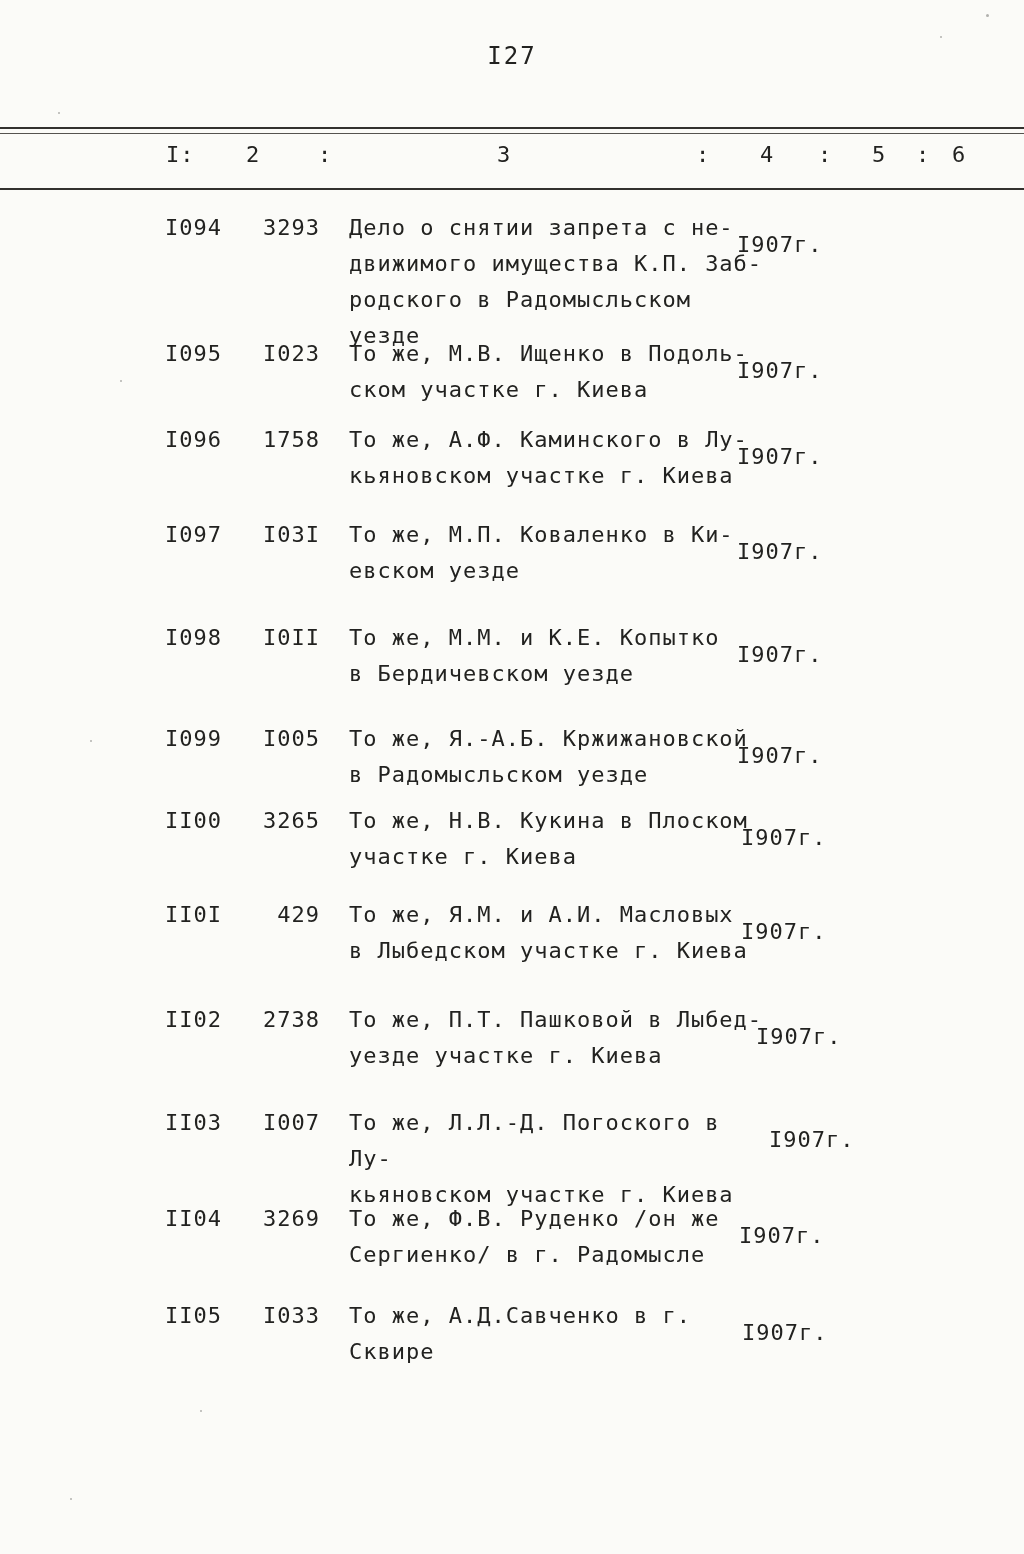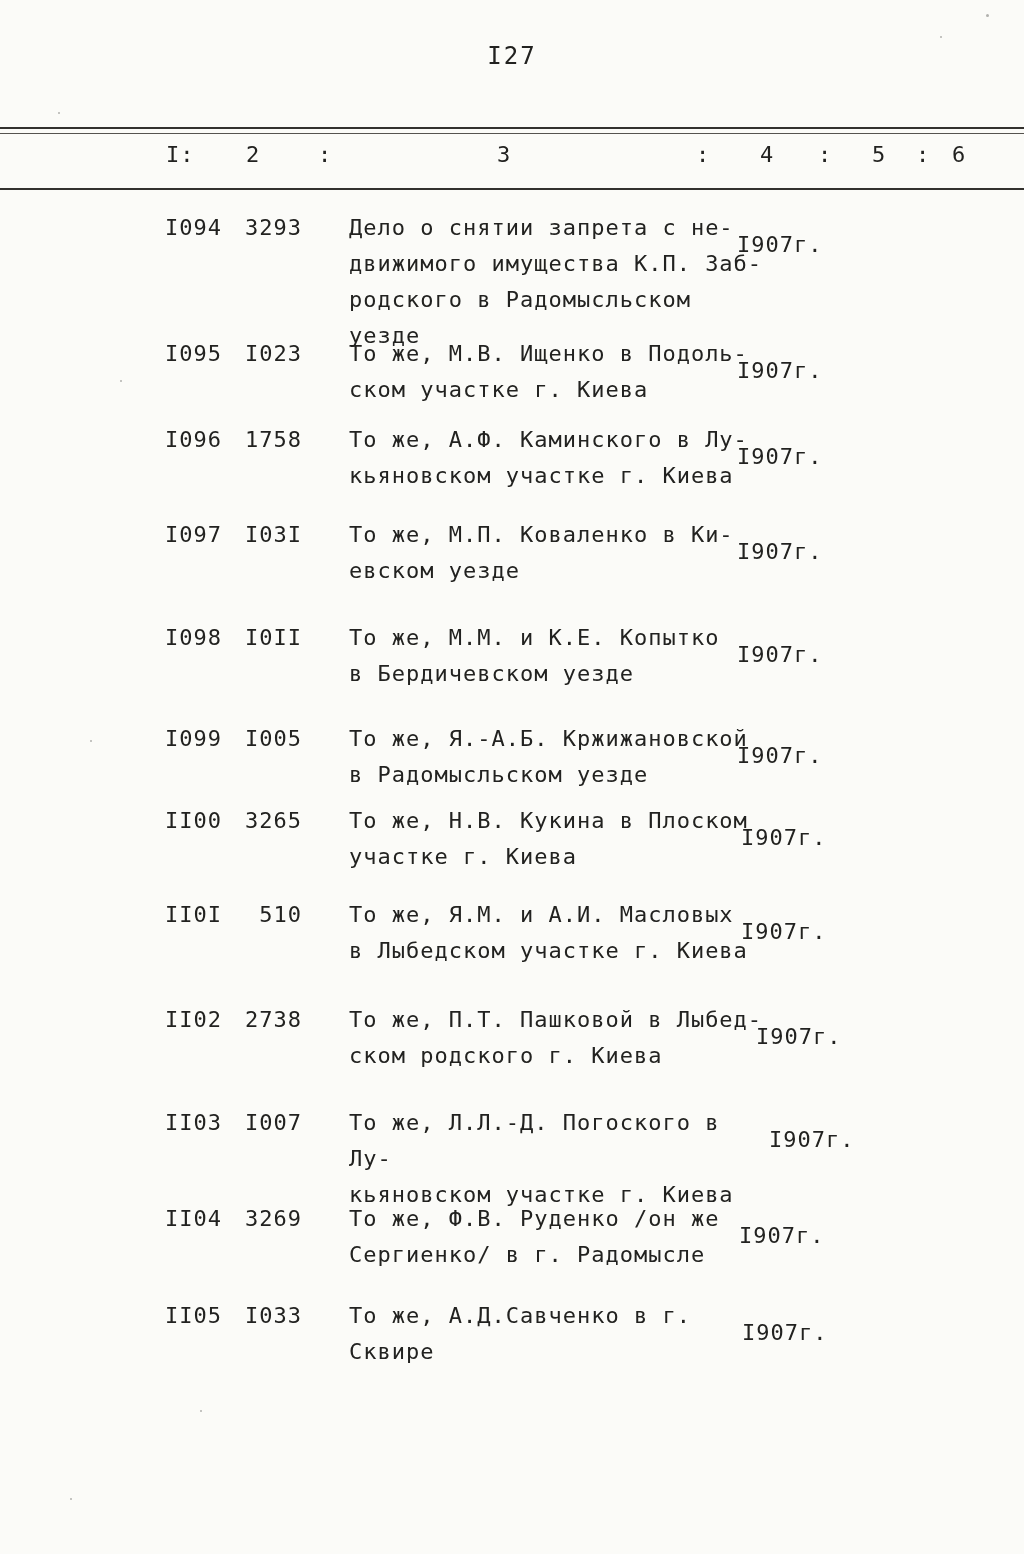--- a/index.html
+++ b/index.html
@@ -52,21 +52,21 @@
   }
   .cell-num {
     position: absolute;
     top: 0;
     left: 165px;
     width: 62px;
   }
   .cell-file {
     position: absolute;
     top: 0;
-    left: 234px;
+    left: 252px;
     width: 68px;
     text-align: right;
   }
   .cell-desc {
     position: absolute;
     top: 0;
     left: 349px;
     width: 420px;
     white-space: pre-line;
   }
@@ -151,30 +151,30 @@
       </div>
       <div class="row" style="top: 803px;">
         <span class="cell-num">II00</span>
         <span class="cell-file">3265</span>
         <div class="cell-desc">То же, Н.В. Кукина в Плоском
 участке г. Киева</div>
         <span class="cell-year" style="left: 741px;">I907г.</span>
       </div>
       <div class="row" style="top: 897px;">
         <span class="cell-num">II0I</span>
-        <span class="cell-file">510</span>
+        <span class="cell-file">429</span>
         <div class="cell-desc">То же, Я.М. и А.И. Масловых
 в Лыбедском участке г. Киева</div>
         <span class="cell-year" style="left: 741px;">I907г.</span>
       </div>
       <div class="row" style="top: 1002px;">
         <span class="cell-num">II02</span>
         <span class="cell-file">2738</span>
         <div class="cell-desc">То же, П.Т. Пашковой в Лыбед-
-ском родского г. Киева</div>
+уезде участке г. Киева</div>
         <span class="cell-year" style="left: 756px;">I907г.</span>
       </div>
       <div class="row" style="top: 1105px;">
         <span class="cell-num">II03</span>
         <span class="cell-file">I007</span>
         <div class="cell-desc">То же, Л.Л.-Д. Погоского в Лу-
 кьяновском участке г. Киева</div>
         <span class="cell-year" style="left: 769px;">I907г.</span>
       </div>
       <div class="row" style="top: 1201px;">

